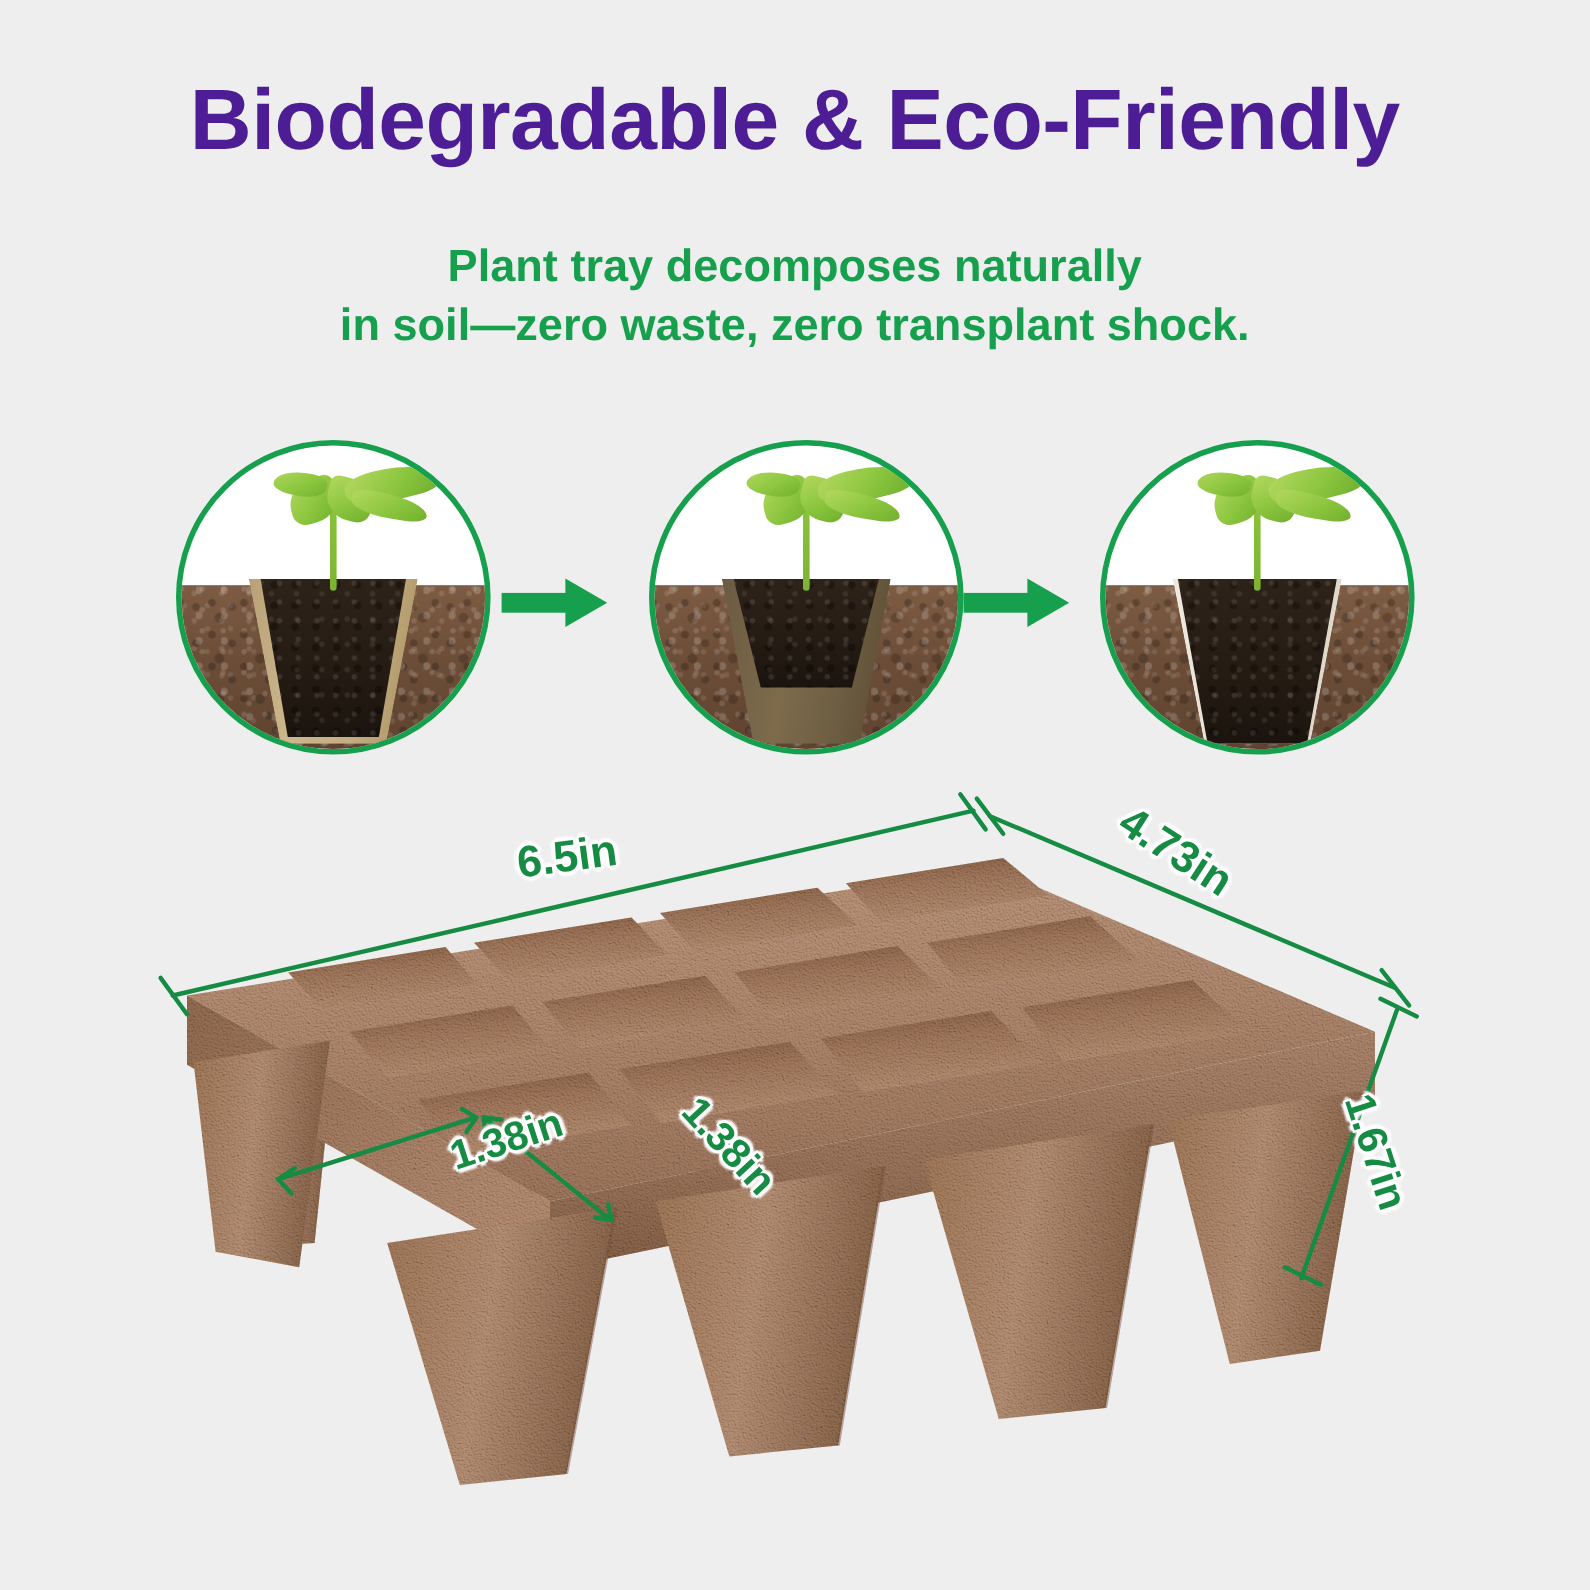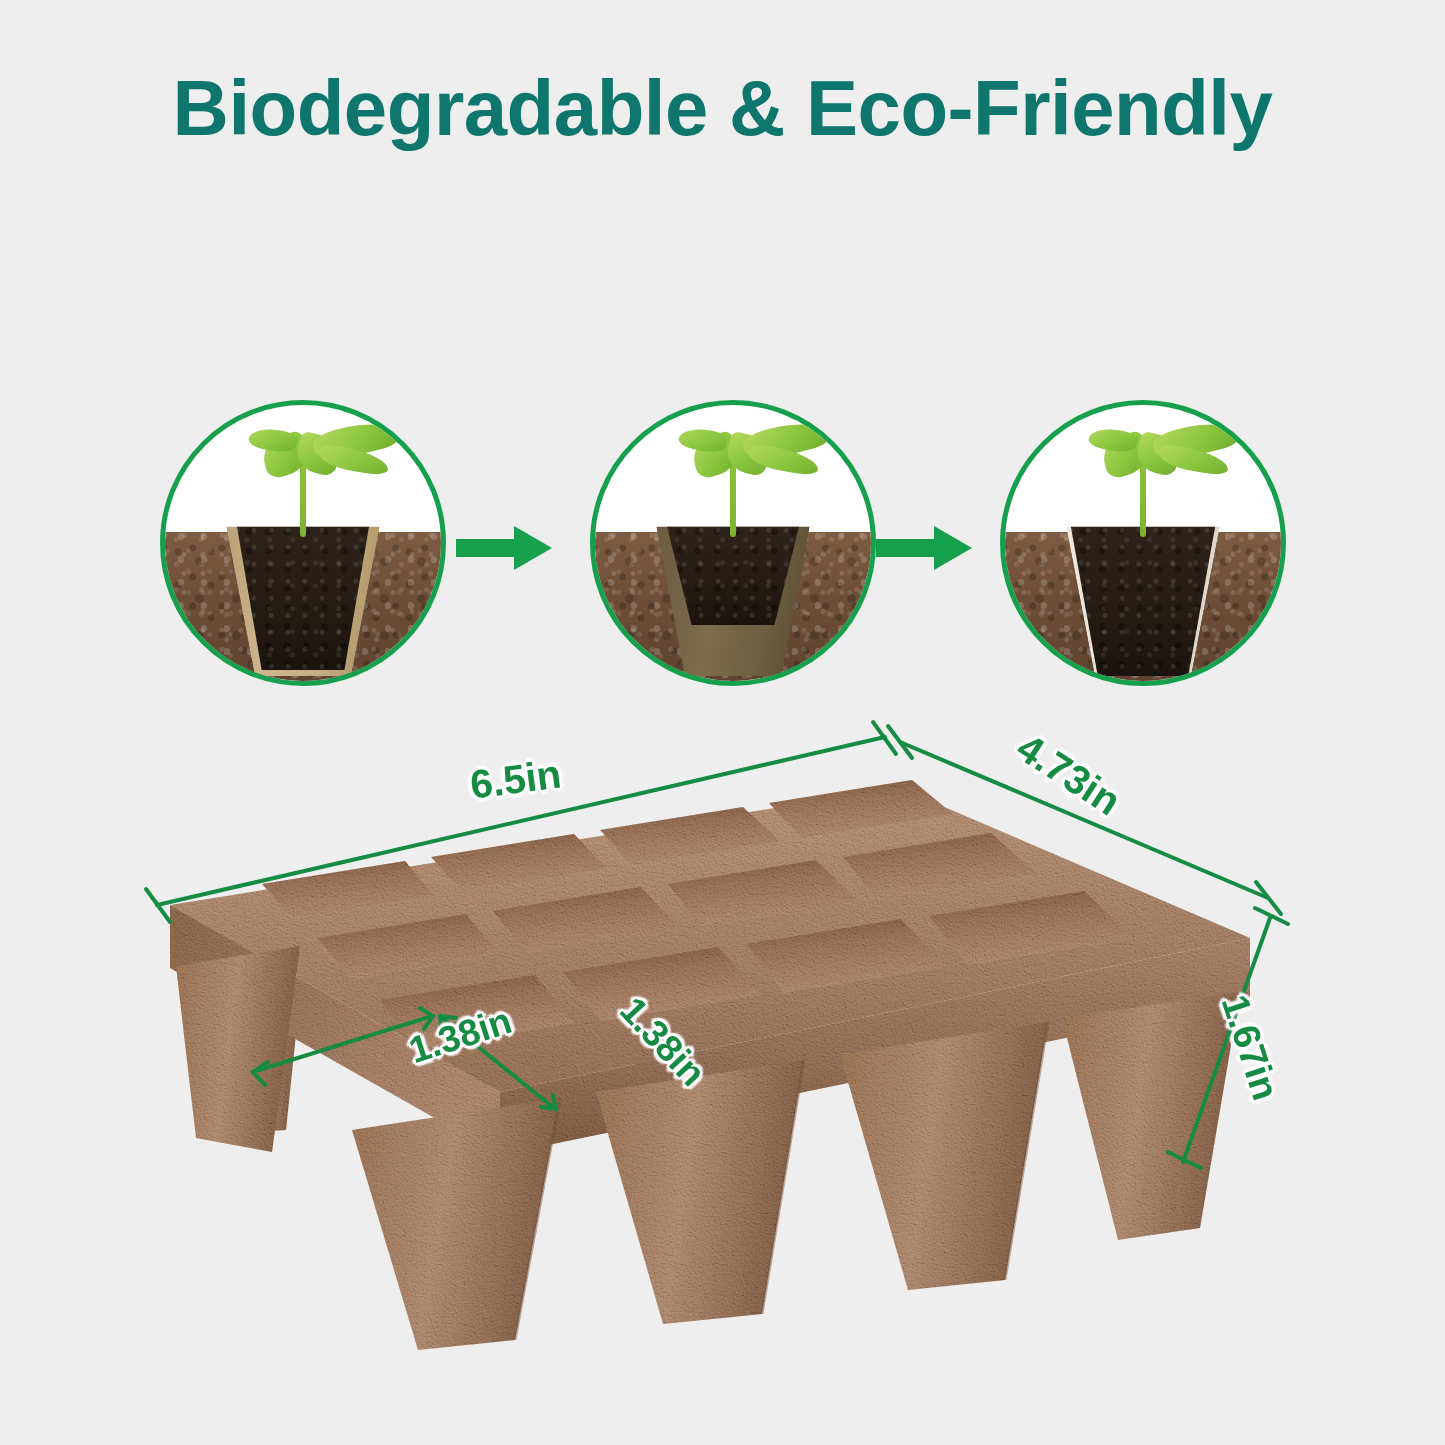--- a/index.html
+++ b/index.html
@@ -26,21 +26,21 @@
   
   .headline {
     position: absolute;
     left: 0;
     top: 68px;
     width: 1445px;
     text-align: center;
     font-size: 78px;
     font-weight: 700;
     letter-spacing: -0.5px;
-    color: #0f766e;
+    color: #4c1d95;
     line-height: 1.05;
     white-space: nowrap;
   }
 
   .subline {
     position: absolute;
     left: 0;
     top: 214px;
     width: 1445px;
     text-align: center;
@@ -235,20 +235,24 @@
   .dim.cell-a     { left: 408px;  top: 1015px; transform: rotate(-18deg); font-size: 37px; }
   .dim.cell-b     { left: 610px;  top: 1021px; transform: rotate(47deg);  font-size: 37px; }
 </style>
 </head>
 <body>
 
 <div id="poster">
 
   <div class="headline">Biodegradable &amp; Eco-Friendly</div>
 
+  <div class="subline">
+    <span class="l1">Plant tray decomposes naturally</span>
+    <span class="l2">in soil—zero waste, zero transplant shock.</span>
+  </div>
 
   <div class="steps">
 
     <div class="circle c1">
       <div class="scene">
         <div class="ground"></div>
         <div class="hole">
           <div class="pot-wall"></div>
           <div class="pot-soil"></div>
         </div>

